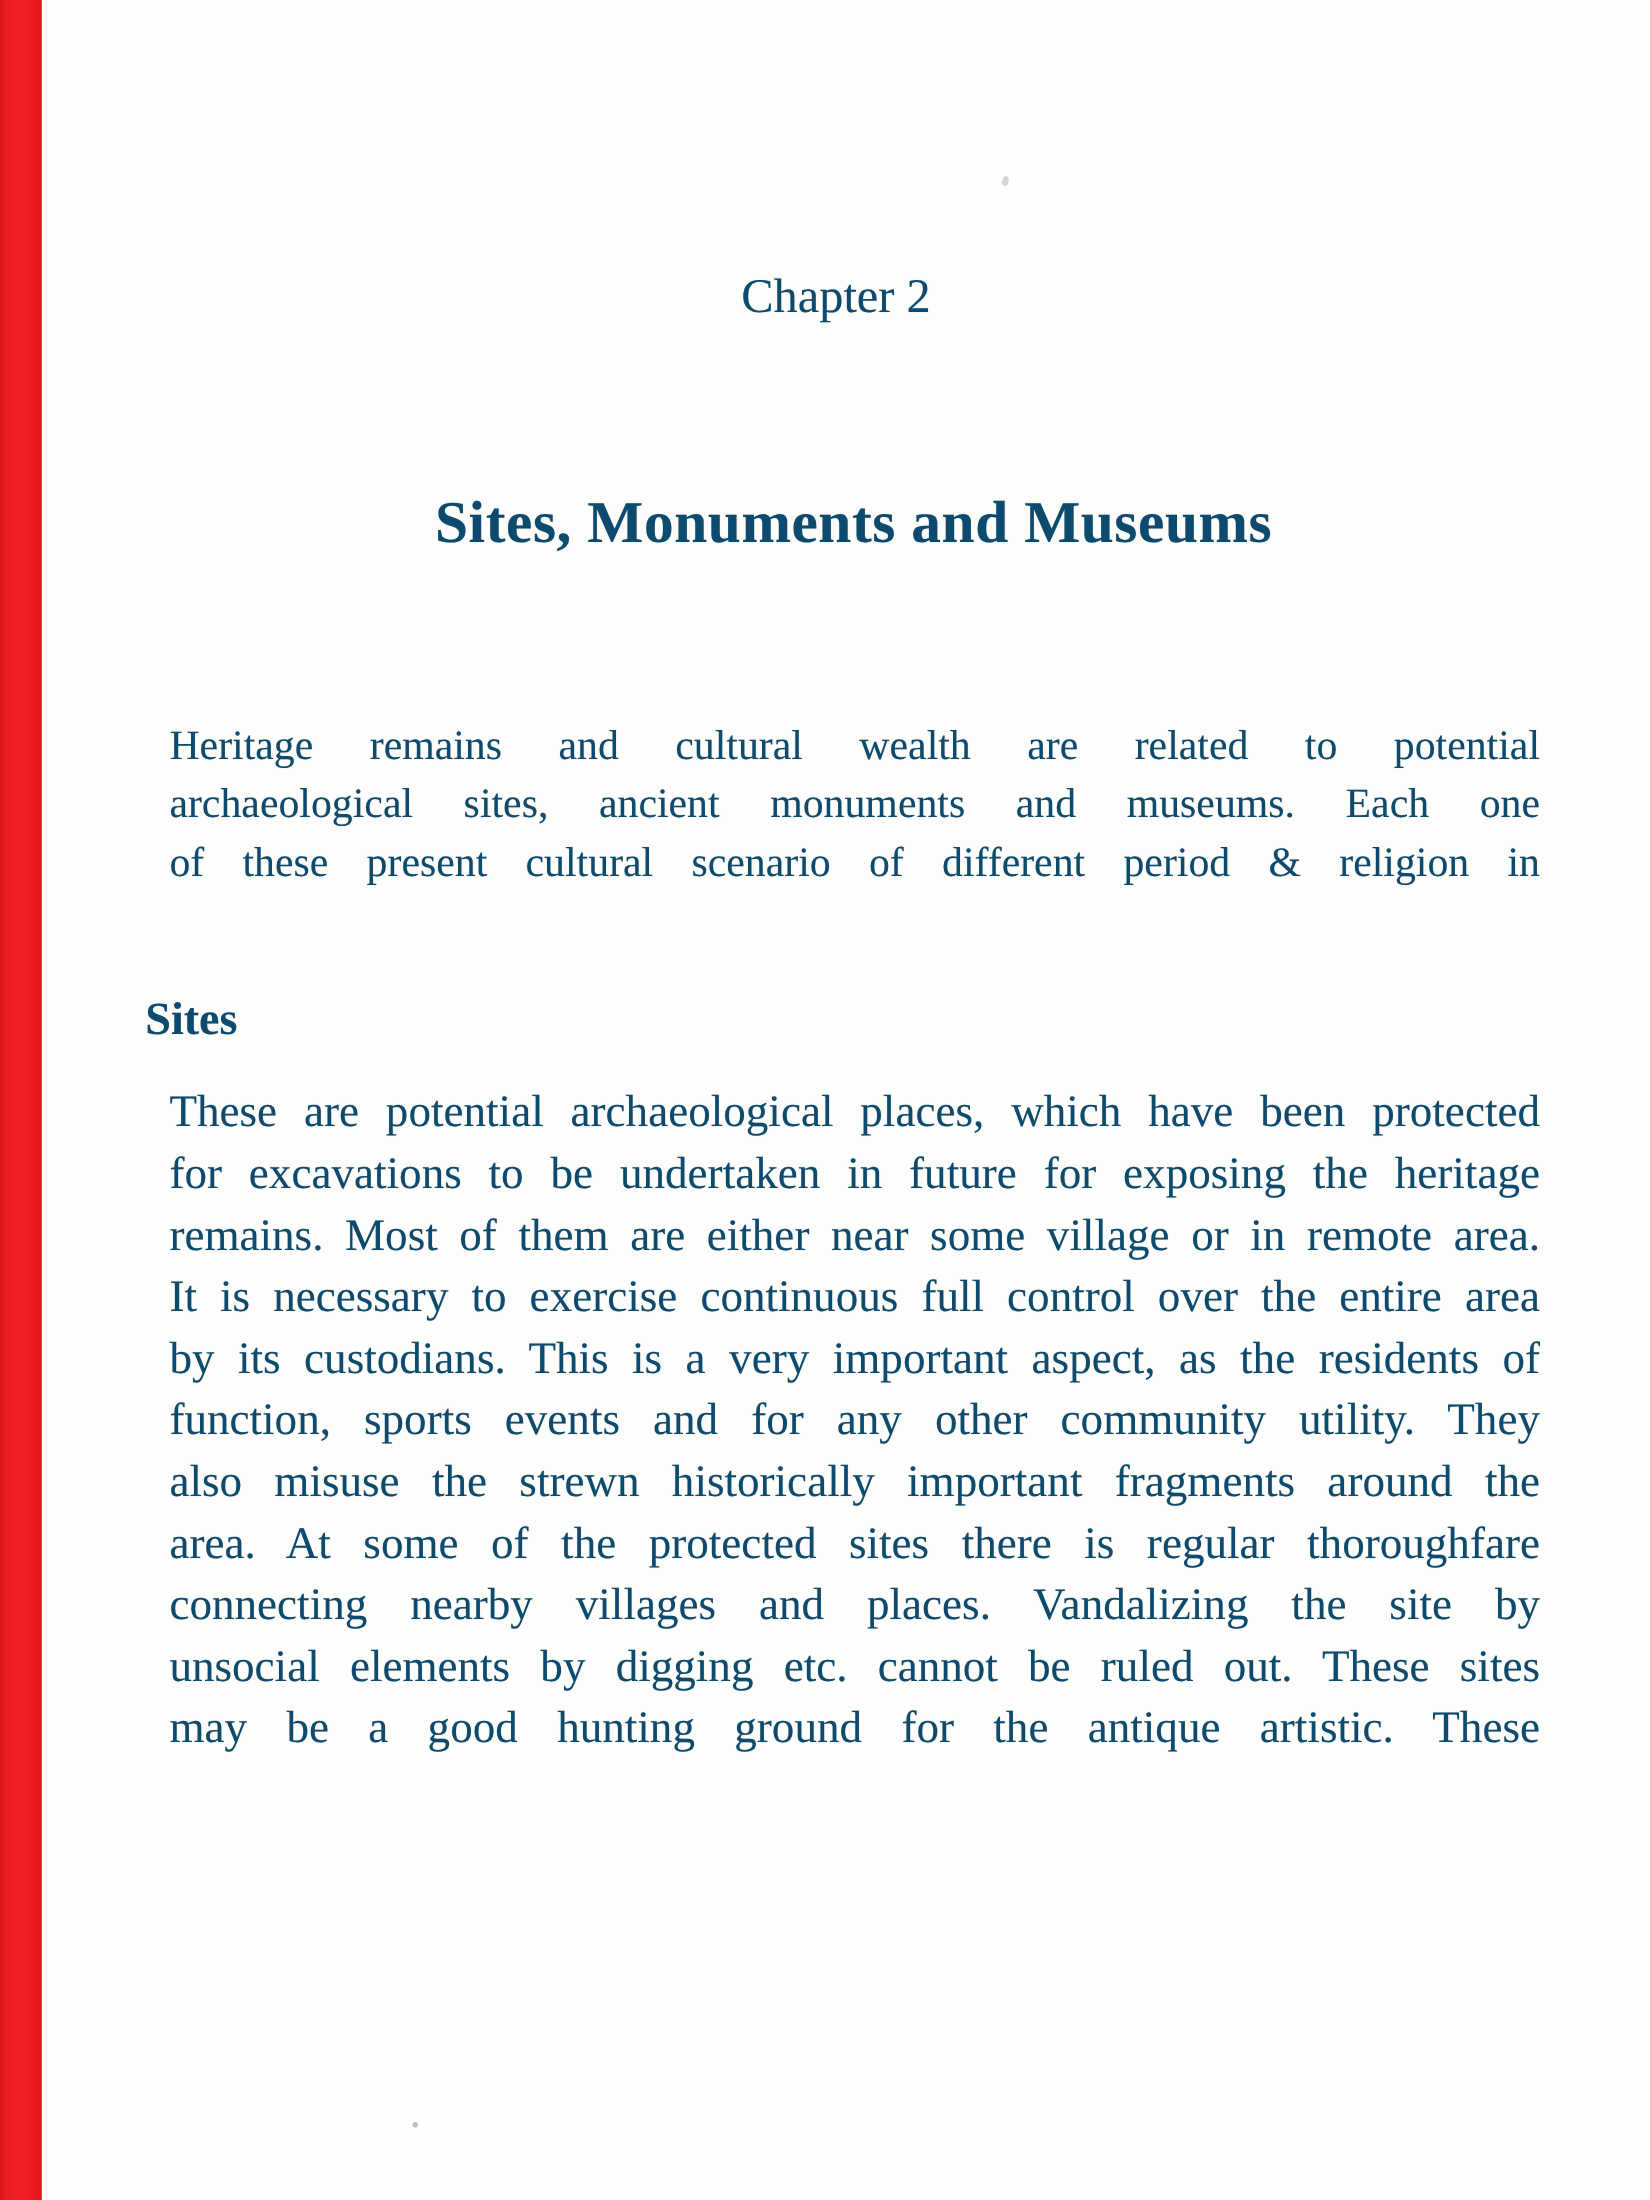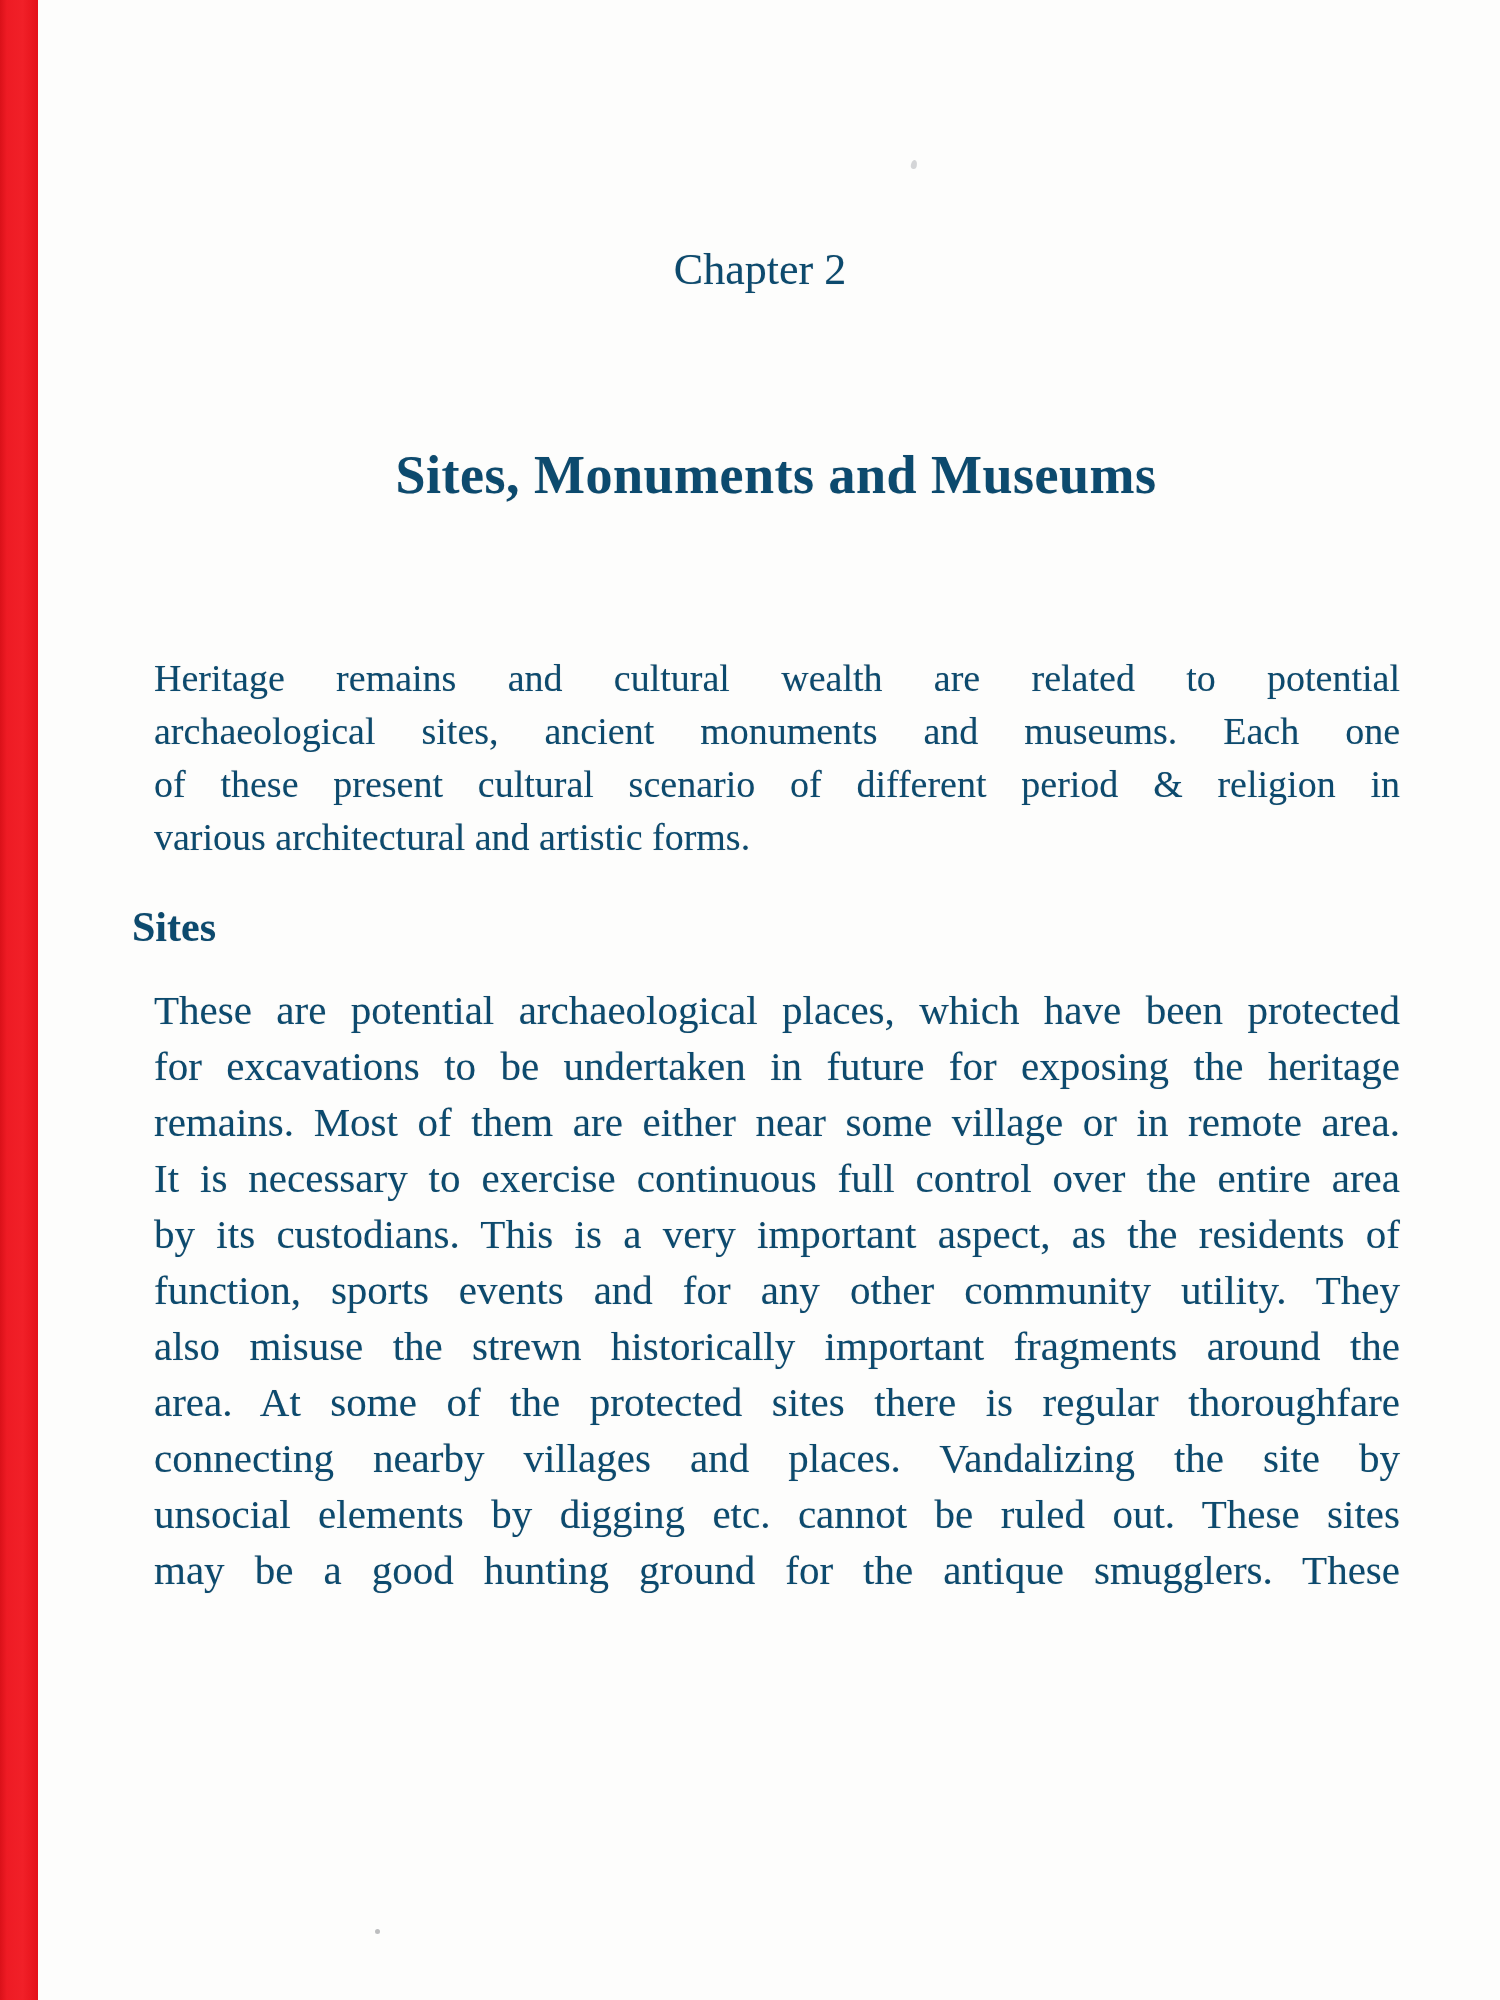--- a/index.html
+++ b/index.html
@@ -106,34 +106,33 @@
   <div class="speck-top"></div>
 
   <div class="chapter ink">Chapter 2</div>
 
   <div class="main-title ink">Sites, Monuments and Museums</div>
 
   <div class="para para-intro ink">
     <div class="jline">Heritage remains and cultural wealth are related to potential</div>
     <div class="jline">archaeological sites, ancient monuments and museums. Each one</div>
     <div class="jline">of these present cultural scenario of different period &amp; religion in</div>
-    <div class="endline">various architectural and artistic forms.</div>
   </div>
 
   <div class="subhead ink">Sites</div>
 
   <div class="para para-sites ink">
     <div class="jline">These are potential archaeological places, which have been protected</div>
     <div class="jline">for excavations to be undertaken in future for exposing the heritage</div>
     <div class="jline">remains. Most of them are either near some village or in remote area.</div>
     <div class="jline">It is necessary to exercise continuous full control over the entire area</div>
     <div class="jline">by its custodians. This is a very important aspect, as the residents of</div>
     <div class="jline">function, sports events and for any other community utility. They</div>
     <div class="jline">also misuse the strewn historically important fragments around the</div>
     <div class="jline">area. At some of the protected sites there is regular thoroughfare</div>
     <div class="jline">connecting nearby villages and places. Vandalizing the site by</div>
     <div class="jline">unsocial elements by digging etc. cannot be ruled out. These sites</div>
-    <div class="jline">may be a good hunting ground for the antique smugglers. These</div>
+    <div class="jline">may be a good hunting ground for the antique artistic. These</div>
   </div>
 
   <div class="speck-bottom"></div>
 
 </div>
 
 </body></html>

